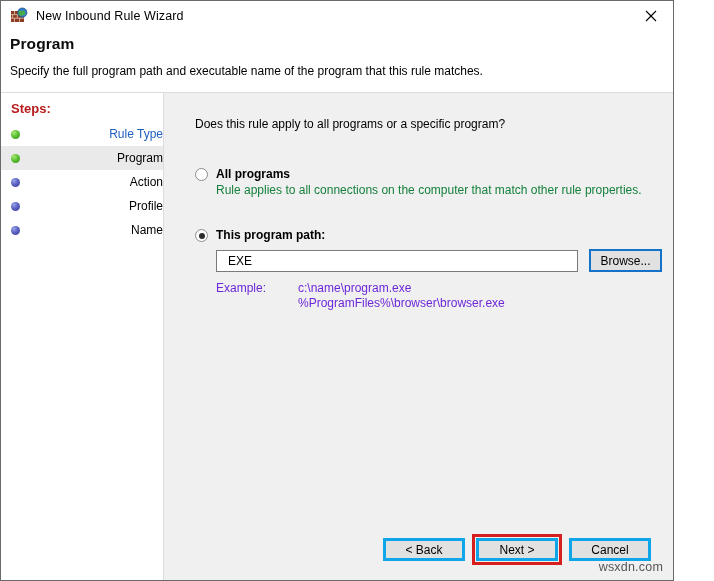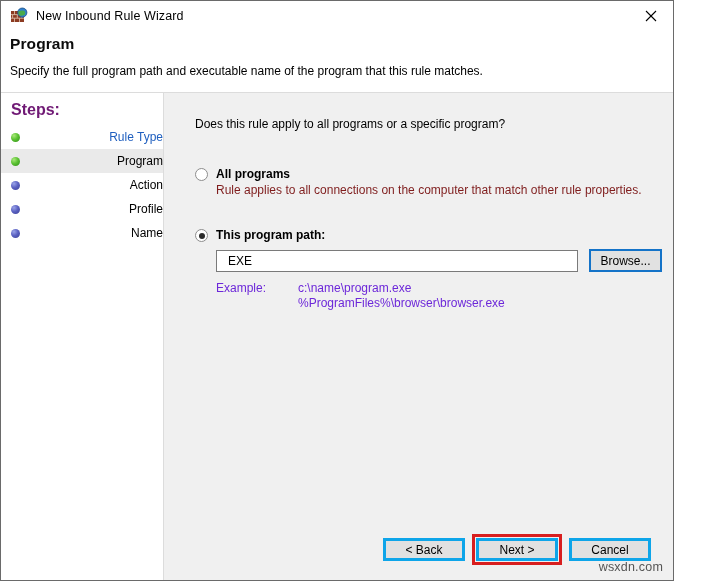--- a/index.html
+++ b/index.html
@@ -92,23 +92,23 @@
 
   .sidebar {
     flex: 0 0 163px;
     width: 163px;
     background: #ffffff;
     border-right: 1px solid #dcdcdc;
     padding-top: 6px;
     box-sizing: border-box;
   }
   .steps-label {
-    font-size: 16px;
+    font-size: 13px;
     font-weight: bold;
-    color: #701a75;
+    color: #b91c1c;
     padding: 2px 0 6px 10px;
   }
   .step {
     display: flex;
     align-items: center;
     height: 24px;
     padding-left: 10px;
     box-sizing: border-box;
     justify-content: space-between;
   }
@@ -177,21 +177,21 @@
     background: #2b2b2b;
   }
   .radio-label {
     font-size: 12px;
     font-weight: bold;
     color: #000000;
     white-space: nowrap;
   }
   .radio-desc {
     font-size: 12px;
-    color: #7f1d1d;
+    color: #15803d;
     margin: 2px 0 0 21px;
   }
 
   .path-block { margin-top: 31px; }
 
   .input-row {
     display: flex;
     align-items: center;
     margin: 7px 0 0 21px;
   }

